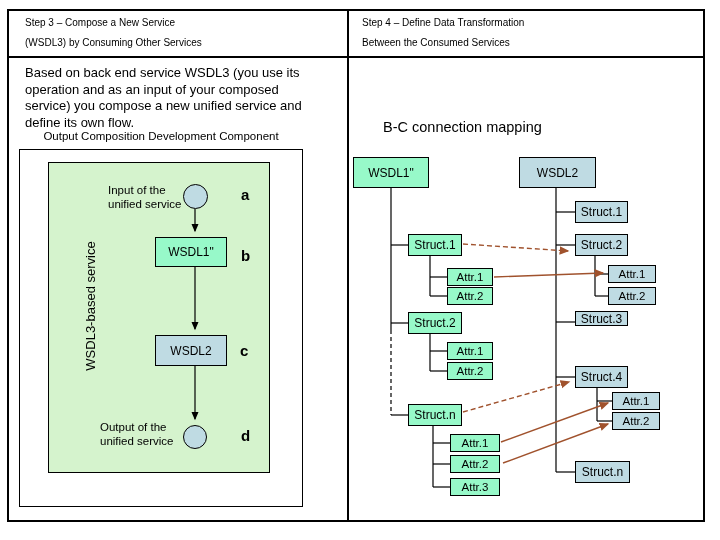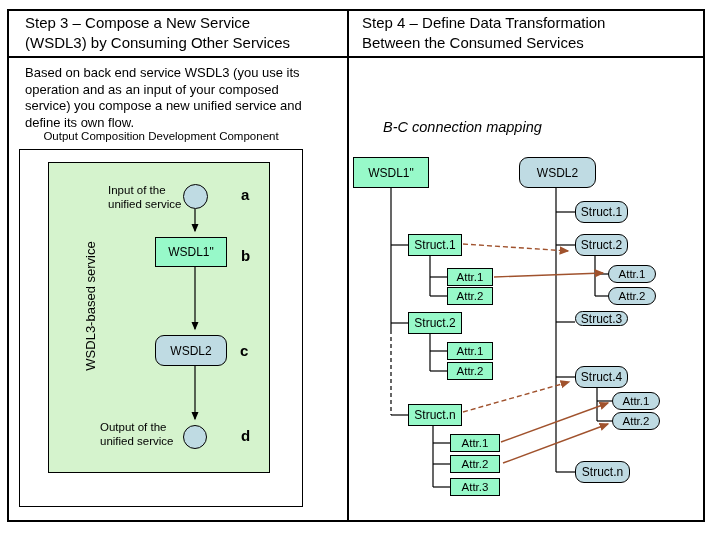--- a/index.html
+++ b/index.html
@@ -2,31 +2,31 @@
 <html><head>
 <meta charset="utf-8">
 <style>
   html,body{margin:0;padding:0;background:#fff;}
   .page{position:relative;width:720px;height:540px;background:#ffffff;
         font-family:"Liberation Sans",sans-serif;color:#000;overflow:hidden;}
   .frame{position:absolute;left:7px;top:9px;width:694px;height:509px;border:2px solid #000;}
   .vdiv{position:absolute;left:347px;top:9px;width:2px;height:513px;background:#000;}
   .hdiv{position:absolute;left:7px;top:56px;width:698px;height:2px;background:#000;}
   .abs{position:absolute;}
-  .title{font-size:15px;line-height:19.5px;white-space:pre-line;}
+  .title{font-size:10px;line-height:19.5px;white-space:pre-line;}
   .bodytext{font-size:13px;line-height:16.5px;white-space:pre-line;}
   .caption-sm{font-size:11.5px;text-align:center;}
-  .caption-md{font-size:14.5px;font-style:italic;}
+  .caption-md{font-size:14.5px;}
   .outer-box{border:1px solid #000;background:#fff;}
   .green-box{border:1px solid #000;background:#D5F3CD;}
   .box{border:1px solid #000;display:flex;align-items:center;justify-content:center;
        font-size:12px;box-sizing:border-box;}
   .attrbox{font-size:11.5px;}
   .mint{background:#97F9C9;}
-  .blue{background:#BFDBE3;border-radius:9px;}
+  .blue{background:#BFDBE3;}
   .circle{border:1px solid #000;border-radius:50%;background:#BFDBE3;box-sizing:border-box;}
   .marker{font-size:15px;font-weight:bold;}
   .flow-label{font-size:11.5px;line-height:13.5px;white-space:pre-line;}
   .side-label{width:200px;height:16px;text-align:center;font-size:13px;
               transform:rotate(-90deg);}
   svg.overlay{position:absolute;left:0;top:0;pointer-events:none;}
 </style>
 </head>
 <body>
 

